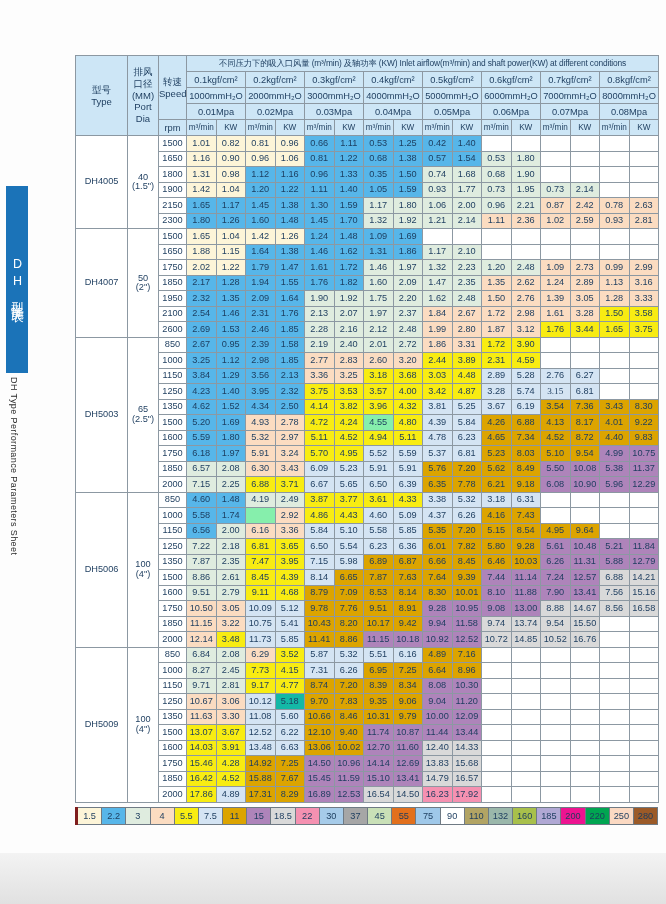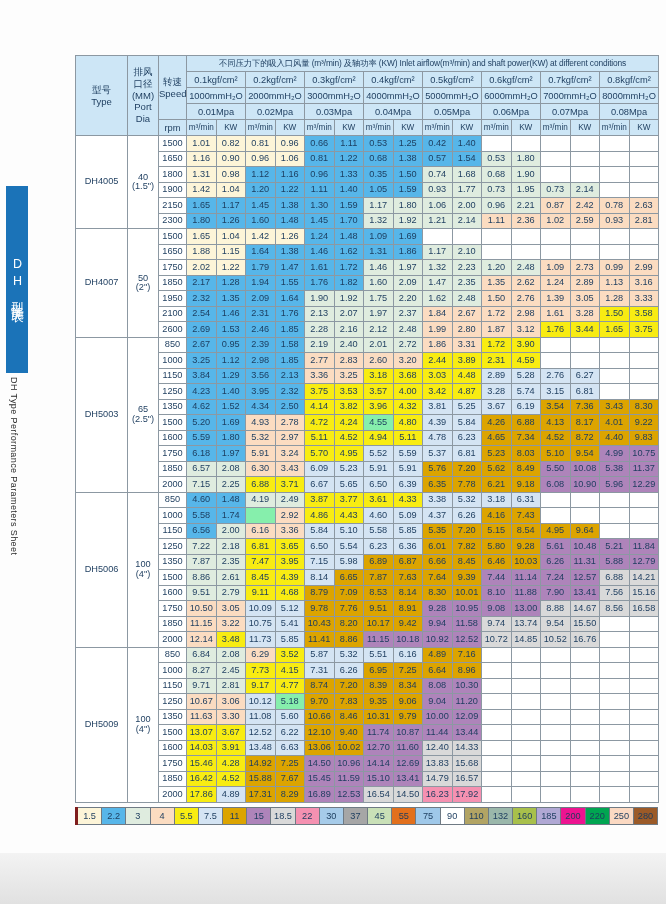--- a/index.html
+++ b/index.html
@@ -458,21 +458,21 @@
             <td style="background: rgb(87, 182, 233);">3.95</td>
             <td style="background: rgb(87, 182, 233);">2.32</td>
             <td style="background: rgb(248, 236, 18);">3.75</td>
             <td style="background: rgb(248, 236, 18);">3.53</td>
             <td style="background: rgb(248, 236, 18);">3.57</td>
             <td style="background: rgb(248, 236, 18);">4.00</td>
             <td style="background: rgb(248, 236, 18);">3.42</td>
             <td style="background: rgb(248, 236, 18);">4.87</td>
             <td style="background: rgb(212, 228, 243);">3.28</td>
             <td style="background: rgb(212, 228, 243);">5.74</td>
-            <td style="background: rgb(212, 228, 243);">3.15</td>
+            <td style="background: rgb(212, 228, 243); font-family: Liberation Serif, serif;">3.15</td>
             <td style="background: rgb(212, 228, 243);">6.81</td>
             <td></td>
             <td></td>
           </tr>
           <tr>
             <td class="rpm">1350</td>
             <td style="background: rgb(87, 182, 233);">4.62</td>
             <td style="background: rgb(87, 182, 233);">1.52</td>
             <td style="background: rgb(87, 182, 233);">4.34</td>
             <td style="background: rgb(87, 182, 233);">2.50</td>
@@ -835,21 +835,21 @@
             <td></td>
             <td></td>
             <td></td>
             <td></td>
           </tr>
           <tr>
             <td class="rpm">1250</td>
             <td style="background: rgb(251, 220, 193);">10.67</td>
             <td style="background: rgb(251, 220, 193);">3.06</td>
             <td style="background: rgb(212, 228, 243);">10.12</td>
-            <td style="background: #86efac;">5.18</td>
+            <td style="background: #14b8a6;">5.18</td>
             <td style="background: rgb(220, 164, 0);">9.70</td>
             <td style="background: rgb(220, 164, 0);">7.83</td>
             <td style="background: rgb(220, 164, 0);">9.35</td>
             <td style="background: rgb(220, 164, 0);">9.06</td>
             <td style="background: rgb(174, 132, 186);">9.04</td>
             <td style="background: rgb(174, 132, 186);">11.20</td>
             <td></td>
             <td></td>
             <td></td>
             <td></td>

